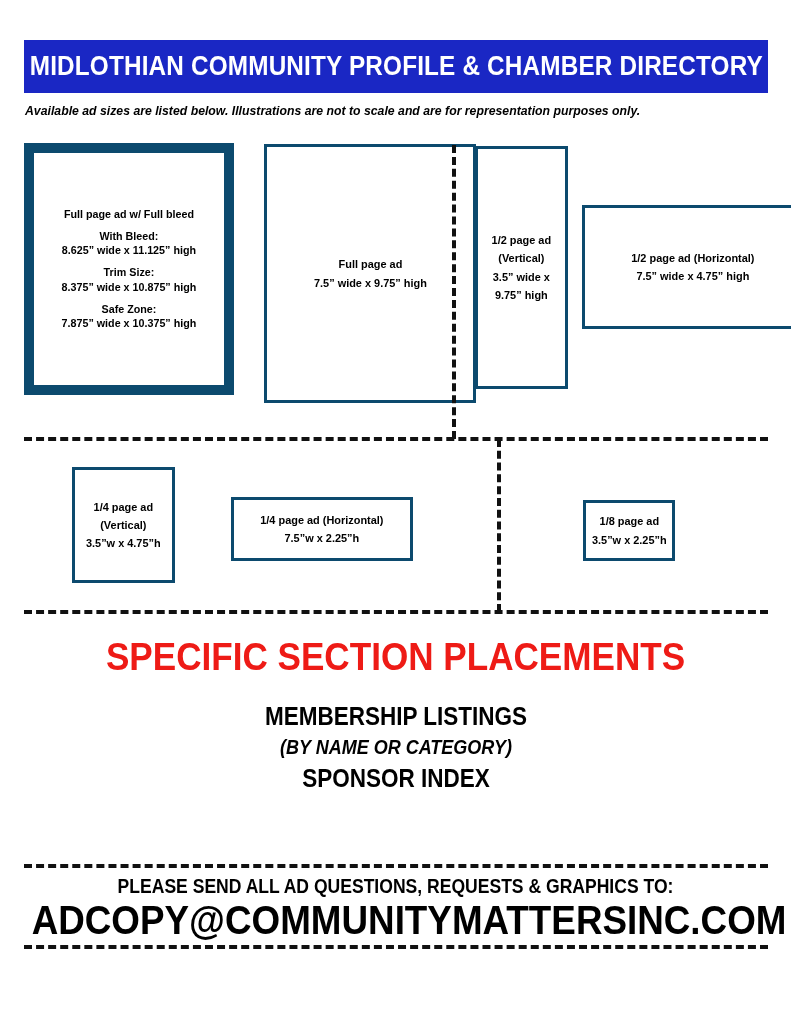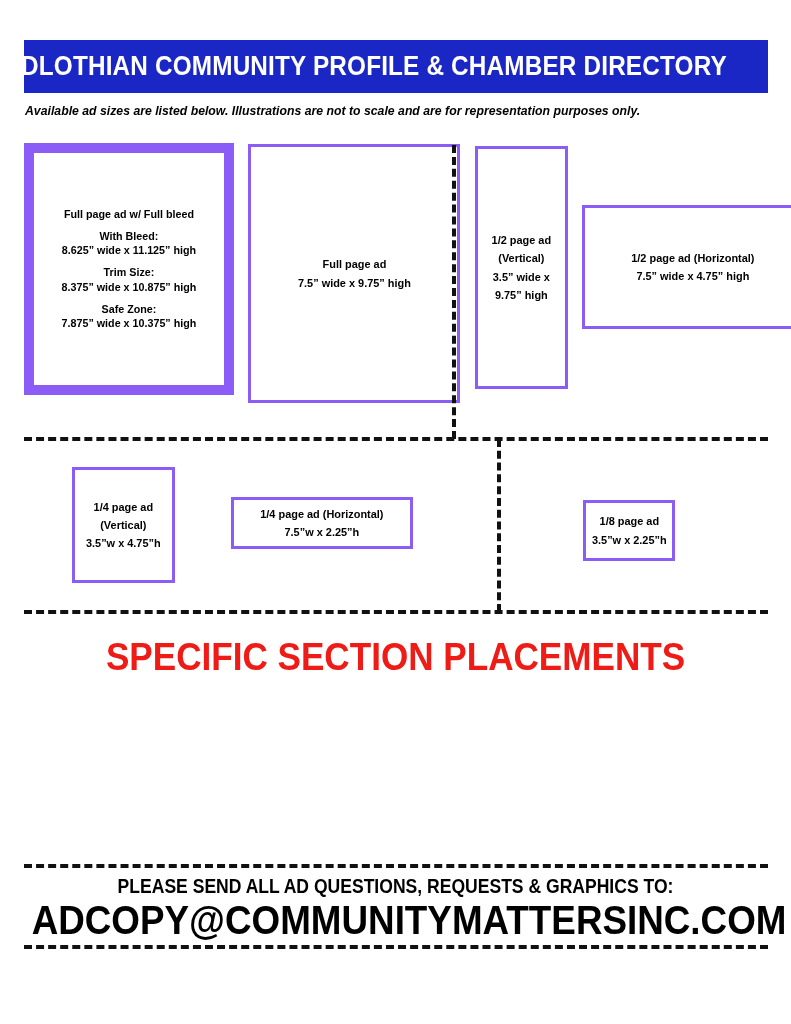--- a/index.html
+++ b/index.html
@@ -20,21 +20,21 @@
   
   #header-banner {
     position: absolute;
     left: 24px;
     top: 40px;
     width: 744px;
     height: 53px;
     background: #1a27c4;
     display: flex;
     align-items: center;
-    justify-content: flex-end;
+    justify-content: center;
   }
   #header-title {
     color: #ffffff;
     font-weight: bold;
     font-size: 27px;
     letter-spacing: 0.2px;
     transform: scaleX(0.90);
     transform-origin: center center;
     white-space: nowrap;
     line-height: 1;
@@ -50,21 +50,21 @@
     font-weight: bold;
     transform: scaleX(0.93);
     transform-origin: left center;
     white-space: nowrap;
   }
 
   
   .ad-box {
     position: absolute;
     box-sizing: border-box;
-    border: 3px solid #8b5cf6;
+    border: 3px solid #0c4a6e;
     background: #ffffff;
     display: flex;
     align-items: center;
     justify-content: center;
   }
   .ad-box.bleed {
     border-width: 10px;
   }
   .ad-label {
     text-align: center;
@@ -73,25 +73,25 @@
     line-height: 1.58;
     transform: scaleX(0.95);
     transform-origin: center center;
     padding: 0 3px;
   }
   .ad-label .lbl-line { display: block; white-space: nowrap; }
   .ad-label .lbl-gap  { display: block; height: 6px; }
 
   
   #box-full-bleed   { left: 24px;  top: 143px; width: 210px; height: 252px; }
-  #box-full-page    { left: 248px; top: 144px; width: 212px; height: 259px; }
+  #box-full-page    { left: 264px; top: 144px; width: 212px; height: 259px; }
   #box-half-vert    { left: 475px; top: 146px; width: 93px;  height: 243px; align-items: center; }
   #box-half-horiz   { left: 582px; top: 205px; width: 221px; height: 124px; }
   #box-quarter-vert { left: 72px;  top: 467px; width: 103px;  height: 116px; }
-  #box-quarter-horiz{ left: 231px; top: 497px; width: 182px; height: 52px;  }
+  #box-quarter-horiz{ left: 231px; top: 497px; width: 182px; height: 64px;  }
   #box-eighth       { left: 583px; top: 500px; width: 92px;  height: 61px; align-items: center;  }
 
   #box-full-bleed .ad-label { font-size: 11.3px; line-height: 1.30; }
   #box-full-bleed .ad-label .lbl-gap { height: 7px; }
 
   
   .dash-h {
     position: absolute;
     height: 0;
     border-top: 4px dashed #111111;
@@ -247,18 +247,23 @@
 </div>
 
 <div class="dash-h" id="dash-row1-bottom"></div>
 <div class="dash-h" id="dash-row2-bottom"></div>
 <div class="dash-v" id="dash-col-upper"></div>
 <div class="dash-v" id="dash-col-lower"></div>
 
 <div id="placements-title" style="color: rgb(238, 27, 22);">SPECIFIC SECTION PLACEMENTS</div>
 
 <div id="placements-columns">
+  <div class="placement-col">
+    <div class="placement-item">MEMBERSHIP LISTINGS</div>
+    <div class="placement-item sub">(BY NAME OR CATEGORY)</div>
+    <div class="placement-item">SPONSOR INDEX</div>
+  </div>
 </div>
 
 <div class="dash-h" id="dash-footer-top"></div>
 <div id="footer-line1">PLEASE SEND ALL AD QUESTIONS, REQUESTS &amp; GRAPHICS TO:</div>
 <div id="footer-line2">ADCOPY@COMMUNITYMATTERSINC.COM</div>
 <div class="dash-h" id="dash-footer-bot"></div>
 
 </body></html>

